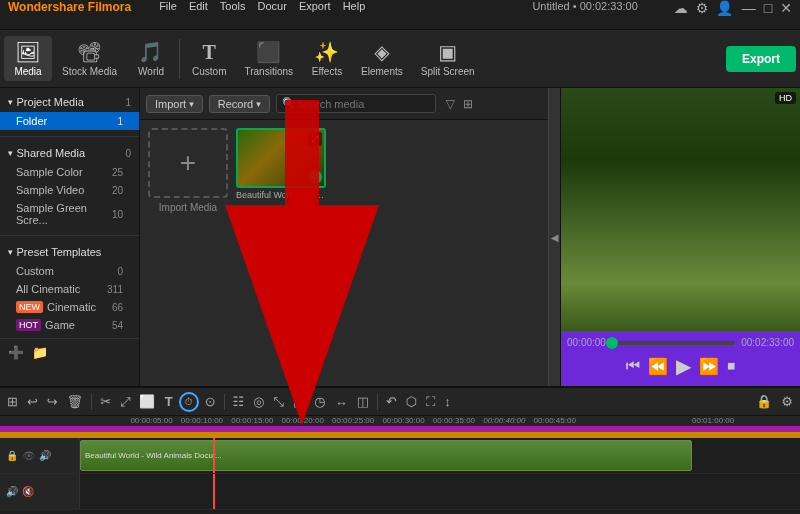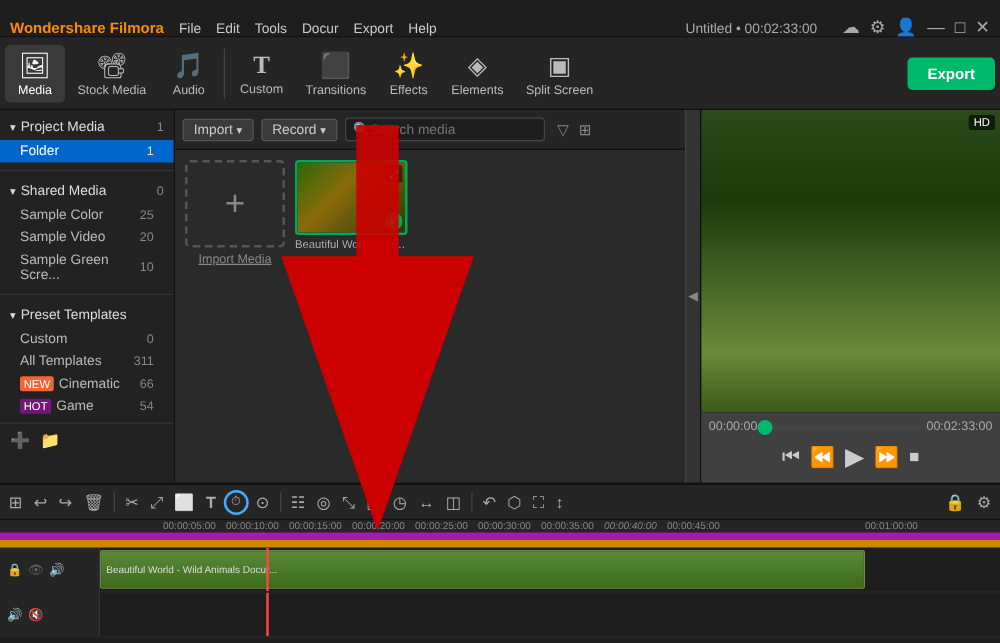--- a/index.html
+++ b/index.html
@@ -1,19 +1,19 @@
 <!DOCTYPE html>
 <html><head>
   <meta charset="utf-8">
   <style>
     * { margin: 0; padding: 0; box-sizing: border-box; }
     body { width: 800px; height: 514px; overflow: hidden; font-family: 'Segoe UI', Arial, sans-serif; font-size: 11px; background: #2b2b2b; color: #ccc; }
 
     
-    #topbar { display: flex; align-items: flex-end; background: #1e1e1e; height: 30px; padding: 0 8px; gap: 12px; border-bottom: 1px solid #111; }
+    #topbar { display: flex; align-items: flex-start; background: #1e1e1e; height: 30px; padding: 0 8px; gap: 28px; border-bottom: 1px solid #111; }
     #topbar .logo { color: #ff8c00; font-weight: bold; font-size: 12px; }
     #topbar .menu-items { display: flex; gap: 12px; font-size: 11px; color: #ccc; }
     #topbar .menu-items span { cursor: pointer; }
     #topbar .title { margin-left: auto; font-size: 11px; color: #aaa; }
     #topbar .icons { display: flex; gap: 8px; margin-left: 8px; }
     #topbar .icons span { color: #aaa; cursor: pointer; font-size: 14px; }
 
     
     #ribbon { display: flex; align-items: center; background: #252525; height: 58px; border-bottom: 1px solid #111; padding: 0 4px; gap: 2px; }
     .ribbon-item { display: flex; flex-direction: column; align-items: center; justify-content: center; padding: 4px 8px; cursor: pointer; border-radius: 4px; min-width: 48px; color: #bbb; font-size: 10px; gap: 2px; }
@@ -45,33 +45,33 @@
     #media-toolbar { display: flex; align-items: center; padding: 4px 6px; gap: 6px; border-bottom: 1px solid #111; background: #252525; height: 32px; }
     .media-btn { background: #3a3a3a; border: 1px solid #555; color: #ccc; border-radius: 3px; padding: 2px 8px; cursor: pointer; font-size: 11px; display: flex; align-items: center; gap: 3px; }
     .media-btn .arrow-down { font-size: 9px; }
     #search-box { display: flex; align-items: center; background: #1e1e1e; border: 1px solid #444; border-radius: 3px; padding: 2px 6px; flex: 1; max-width: 160px; }
     #search-box input { background: transparent; border: none; outline: none; color: #ccc; font-size: 11px; width: 100%; }
     .filter-icon { color: #888; cursor: pointer; font-size: 12px; margin-left: 4px; }
     .grid-icon { color: #888; cursor: pointer; font-size: 12px; margin-left: 2px; }
 
     #media-grid { display: flex; flex-wrap: wrap; padding: 8px; gap: 8px; overflow-y: auto; flex: 1; }
     .media-import { width: 80px; height: 70px; border: 2px dashed #555; border-radius: 4px; display: flex; flex-direction: column; align-items: center; justify-content: center; cursor: pointer; color: #888; font-size: 22px; }
-    .media-import-label { font-size: 10px; color: #888; margin-top: 4px; text-align: center; text-decoration: underline; }
+    .media-import-label { font-size: 10px; color: #888; margin-top: 4px; text-align: center; }
     .media-thumb { width: 90px; display: flex; flex-direction: column; cursor: pointer; position: relative; }
     .media-thumb-img { width: 90px; height: 60px; background: #555; border-radius: 3px; overflow: hidden; border: 2px solid #00aa55; position: relative; }
     .media-thumb-img .check { position: absolute; bottom: 2px; right: 2px; background: #00aa55; border-radius: 50%; width: 14px; height: 14px; display: flex; align-items: center; justify-content: center; font-size: 9px; color: #fff; }
     .media-thumb-img .expand { position: absolute; top: 2px; right: 2px; background: rgba(0,0,0,0.5); border-radius: 2px; width: 14px; height: 14px; display: flex; align-items: center; justify-content: center; font-size: 9px; color: #fff; }
     .media-thumb-label { font-size: 9px; color: #aaa; margin-top: 2px; text-align: center; overflow: hidden; text-overflow: ellipsis; white-space: nowrap; }
 
     
     #preview-panel { width: 240px; background: #1a1a1a; display: flex; flex-direction: column; border-left: 1px solid #111; }
     #preview-video { flex: 1; background: #000; position: relative; display: flex; align-items: center; justify-content: center; overflow: hidden; }
     .preview-scene { width: 100%; height: 100%; background: linear-gradient(180deg, #2a4a1a 0%, #1a3a0a 30%, #4a6a2a 60%, #6a8a3a 80%, #3a5a1a 100%); }
     .preview-overlay { position: absolute; top: 4px; right: 4px; background: rgba(0,0,0,0.6); border-radius: 2px; padding: 1px 4px; font-size: 9px; color: #fff; }
-    #preview-controls { background: #404040; padding: 4px 6px; }
+    #preview-controls { background: #6d28d9; padding: 4px 6px; }
     .preview-time { display: flex; align-items: center; gap: 6px; padding: 2px 0; }
     .preview-slider { flex: 1; height: 4px; background: #444; border-radius: 2px; position: relative; cursor: pointer; }
     .preview-slider-fill { width: 0%; height: 100%; background: #00b96b; border-radius: 2px; }
     .preview-slider-thumb { position: absolute; left: 0%; top: -4px; width: 12px; height: 12px; background: #00b96b; border-radius: 50%; transform: translateX(-50%); }
     .playback-btns { display: flex; align-items: center; justify-content: center; gap: 8px; padding: 4px 0; }
     .play-btn { background: none; border: none; color: #ccc; cursor: pointer; font-size: 16px; }
 
     
     #collapse-tab { width: 12px; background: #333; display: flex; align-items: center; justify-content: center; cursor: pointer; border-left: 1px solid #444; }
     #collapse-tab span { color: #888; font-size: 10px; }
@@ -124,21 +124,21 @@
   <div class="ribbon-item active">
     <span class="ri-icon">🖼</span>
     <span>Media</span>
   </div>
   <div class="ribbon-item">
     <span class="ri-icon">📽</span>
     <span>Stock Media</span>
   </div>
   <div class="ribbon-item">
     <span class="ri-icon">🎵</span>
-    <span>Audio</span>
+    <span>World</span>
   </div>
   <div class="ribbon-sep"></div>
   <div class="ribbon-item">
     <span class="ri-icon" style="font-family:serif;font-weight:bold;">T</span>
     <span>Custom</span>
   </div>
   <div class="ribbon-item">
     <span class="ri-icon">⬛</span>
     <span>Transitions</span>
   </div>
@@ -198,21 +198,21 @@
     <div class="sidebar-section">
       <div class="sidebar-header">
         <span class="arrow">▾</span>
         <span>Preset Templates</span>
       </div>
       <div class="sidebar-item">
         <span>Custom</span>
         <span class="count">0</span>
       </div>
       <div class="sidebar-item">
-        <span>All Templates</span>
+        <span>All Cinematic</span>
         <span class="count">311</span>
       </div>
       <div class="sidebar-item">
         <span class="sidebar-badge badge-new">NEW</span>
         <span>Cinematic</span>
         <span class="count">66</span>
       </div>
       <div class="sidebar-item">
         <span class="sidebar-badge badge-hot">HOT</span>
         <span>Game</span>

